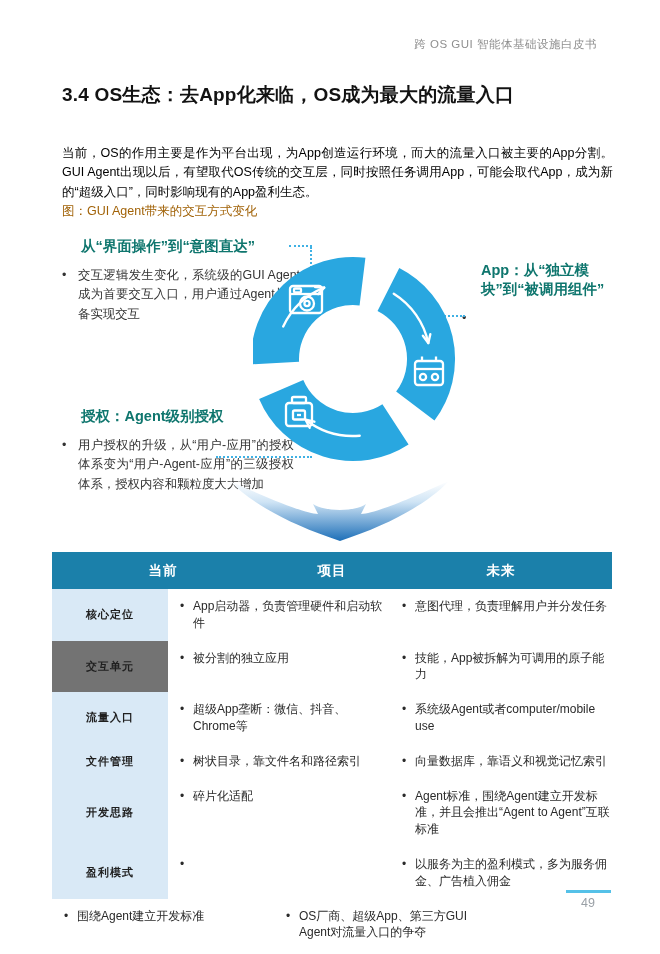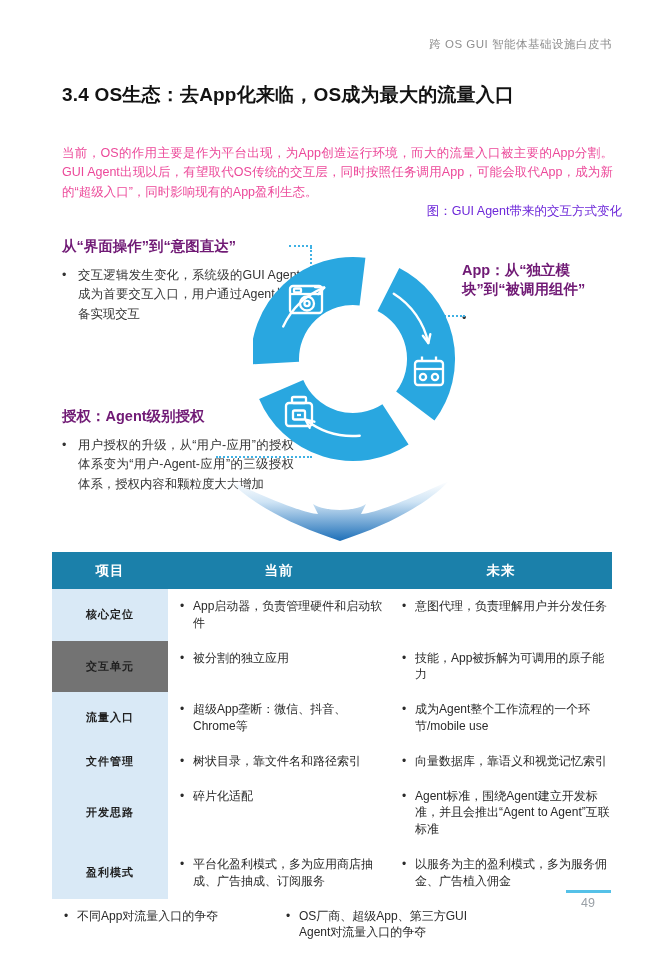--- a/index.html
+++ b/index.html
@@ -1,35 +1,35 @@
 <!DOCTYPE html>
 <html><head>
 <meta charset="utf-8">
 <style>
   html,body{margin:0;padding:0;background:#e8e8e8;}
   .page{
     position:relative;width:660px;height:954px;background:#ffffff;overflow:hidden;
     font-family:"Liberation Sans","DejaVu Sans",sans-serif;margin:0 auto;
   }
   .page-header{
-    position:absolute;top:37px;right:48px;font-size:11.5px;color:#8f8f8f;letter-spacing:.5px;
+    position:absolute;top:37px;right:63px;font-size:11.5px;color:#8f8f8f;letter-spacing:.5px;
   }
   .doc-title{
     position:absolute;top:69px;left:62px;width:560px;font-size:19px;font-weight:bold;color:#121212;letter-spacing:.2px;
   }
   .intro{
     position:absolute;top:131px;left:62px;width:551px;font-size:12.5px;line-height:1.58;
-    color:#ec4899;text-align:justify;
+    color:#000000;text-align:justify;
   }
   .fig-caption{
-    position:absolute;top:203px;left:62px;width:560px;text-align:right;font-size:12.5px;color:#6d28d9;
+    position:absolute;top:203px;left:62px;width:560px;text-align:left;font-size:12.5px;color:#a16207;
   }
   
   .blk{position:absolute;}
-  .blk-title{font-size:14.5px;font-weight:bold;color:#701a75;line-height:1.32;}
+  .blk-title{font-size:14.5px;font-weight:bold;color:#0f766e;line-height:1.32;margin-left:19px;}
   .bullet-row{display:flex;margin-top:10px;}
   .bullet-dot{width:16px;flex:0 0 16px;color:#333;font-size:12.5px;line-height:1.55;}
   .bullet-text{flex:1;font-size:12.4px;line-height:1.55;color:#333;text-align:justify;}
   #blk-interaction{top:237px;left:62px;width:238px;}
   #blk-app{top:261px;left:462px;width:152px;}
   #blk-app .bullet-text{width:136px;}
   #blk-auth{top:407px;left:62px;width:232px;}
   
   .dot-h{position:absolute;height:0;border-top:2px dotted #3fb1e4;}
   .dot-v{position:absolute;width:0;border-left:2px dotted #3fb1e4;}
@@ -143,22 +143,22 @@
         <stop offset="0%" stop-color="#ffffff"></stop>
         <stop offset="35%" stop-color="#cfe4f5"></stop>
         <stop offset="100%" stop-color="#1d6fb8"></stop>
       </linearGradient>
     </defs>
     <path fill="url(#agrad)" d="M2,1 C55,25 78,33 90,34 L85,24 C98,32 126,32 138,24 L133,34 C146,33 168,25 221,1 C198,25 160,45 112,61 C64,45 25,25 2,1 Z"></path>
   </svg>
 
   <div class="cmp-table">
     <div class="thead" style="background:#1b80aa;">
+      <div class="hc h1">当前</div>
       <div class="hc h0">项目</div>
-      <div class="hc h1">当前</div>
       <div class="hc h2">未来</div>
     </div>
 
     <div class="trow">
       <div class="c-label" style="background:#d9e9f6;">核心定位</div>
       <div class="c-body">
           <span class="bdot">•</span>
           <span class="btxt">App启动器，负责管理硬件和启动软件</span>
         </div>
       <div class="c-body">
@@ -180,21 +180,21 @@
     </div>
 
     <div class="trow">
       <div class="c-label" style="background:#d9e9f6;">流量入口</div>
       <div class="c-body">
           <span class="bdot">•</span>
           <span class="btxt">超级App垄断：微信、抖音、Chrome等</span>
         </div>
       <div class="c-body">
           <span class="bdot">•</span>
-          <span class="btxt">成为Agent整个工作流程的一个环节/mobile use</span>
+          <span class="btxt">系统级Agent或者computer/mobile use</span>
         </div>
     </div>
 
     <div class="trow">
       <div class="c-label" style="background:#d9e9f6;">文件管理</div>
       <div class="c-body">
           <span class="bdot">•</span>
           <span class="btxt">树状目录，靠文件名和路径索引</span>
         </div>
       <div class="c-body">
@@ -212,32 +212,31 @@
       <div class="c-body">
           <span class="bdot">•</span>
           <span class="btxt">Agent标准，围绕Agent建立开发标准，并且会推出“Agent to Agent”互联标准</span>
         </div>
     </div>
 
     <div class="trow">
       <div class="c-label" style="background:#d9e9f6;font-family:Liberation Mono, monospace;">盈利模式</div>
       <div class="c-body">
           <span class="bdot">•</span>
-          <span class="btxt">平台化盈利模式，多为应用商店抽成、广告抽成、订阅服务</span>
         </div>
       <div class="c-body">
           <span class="bdot">•</span>
           <span class="btxt">以服务为主的盈利模式，多为服务佣金、广告植入佣金</span>
         </div>
     </div>
 
     <div class="trow">
       <div class="c-body">
           <span class="bdot">•</span>
-          <span class="btxt">不同App对流量入口的争夺</span>
+          <span class="btxt">围绕Agent建立开发标准</span>
         </div>
       <div class="c-body">
           <span class="bdot">•</span>
           <span class="btxt">OS厂商、超级App、第三方GUI Agent对流量入口的争夺</span>
         </div>
     </div>
   </div>
 
   <div class="footer-line" style="background:#55c1e8;"></div>
   <div class="page-num">49</div>

